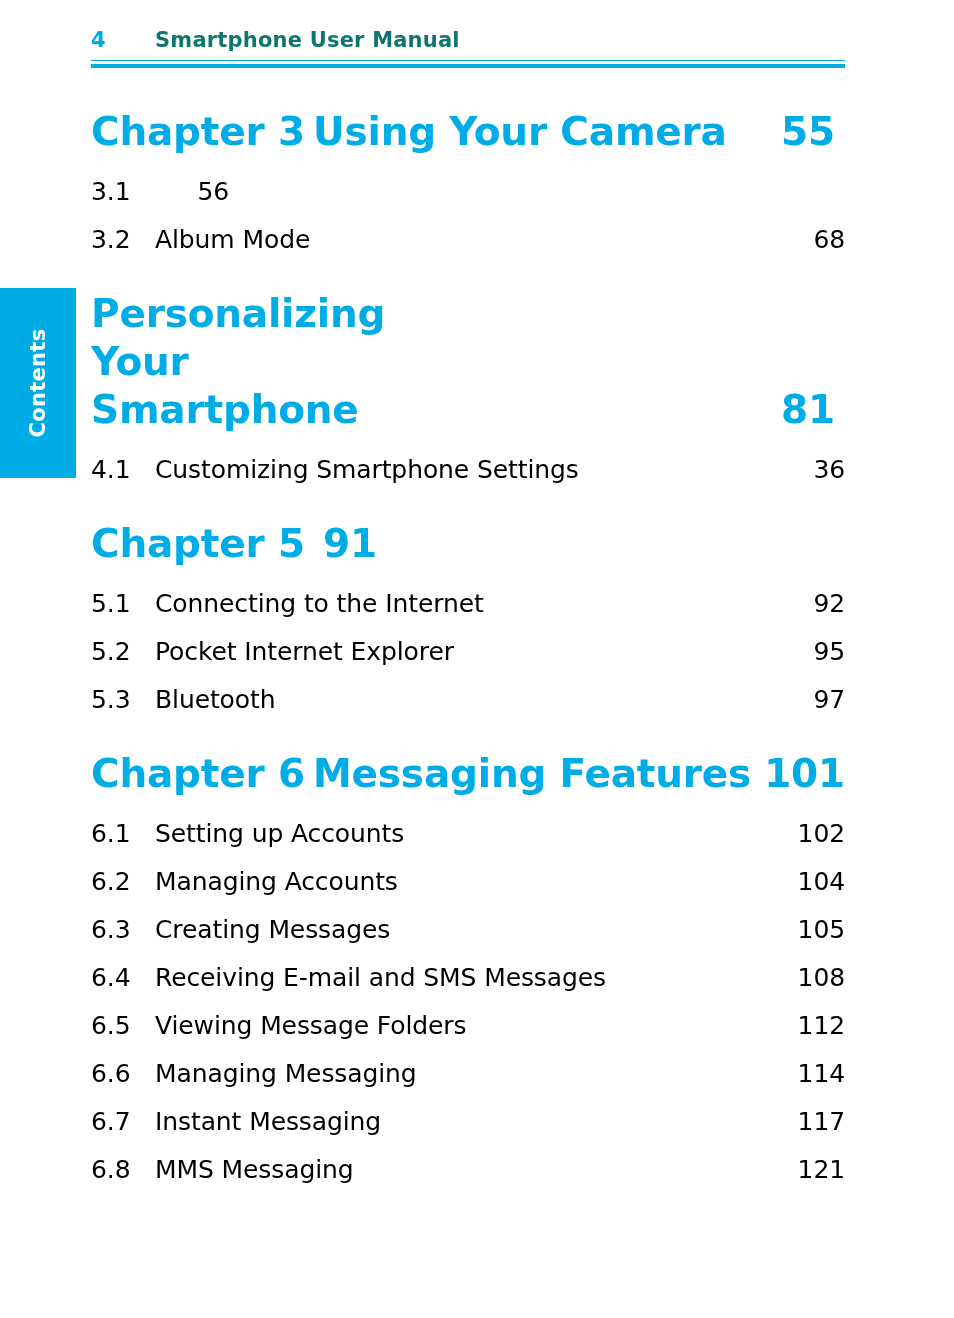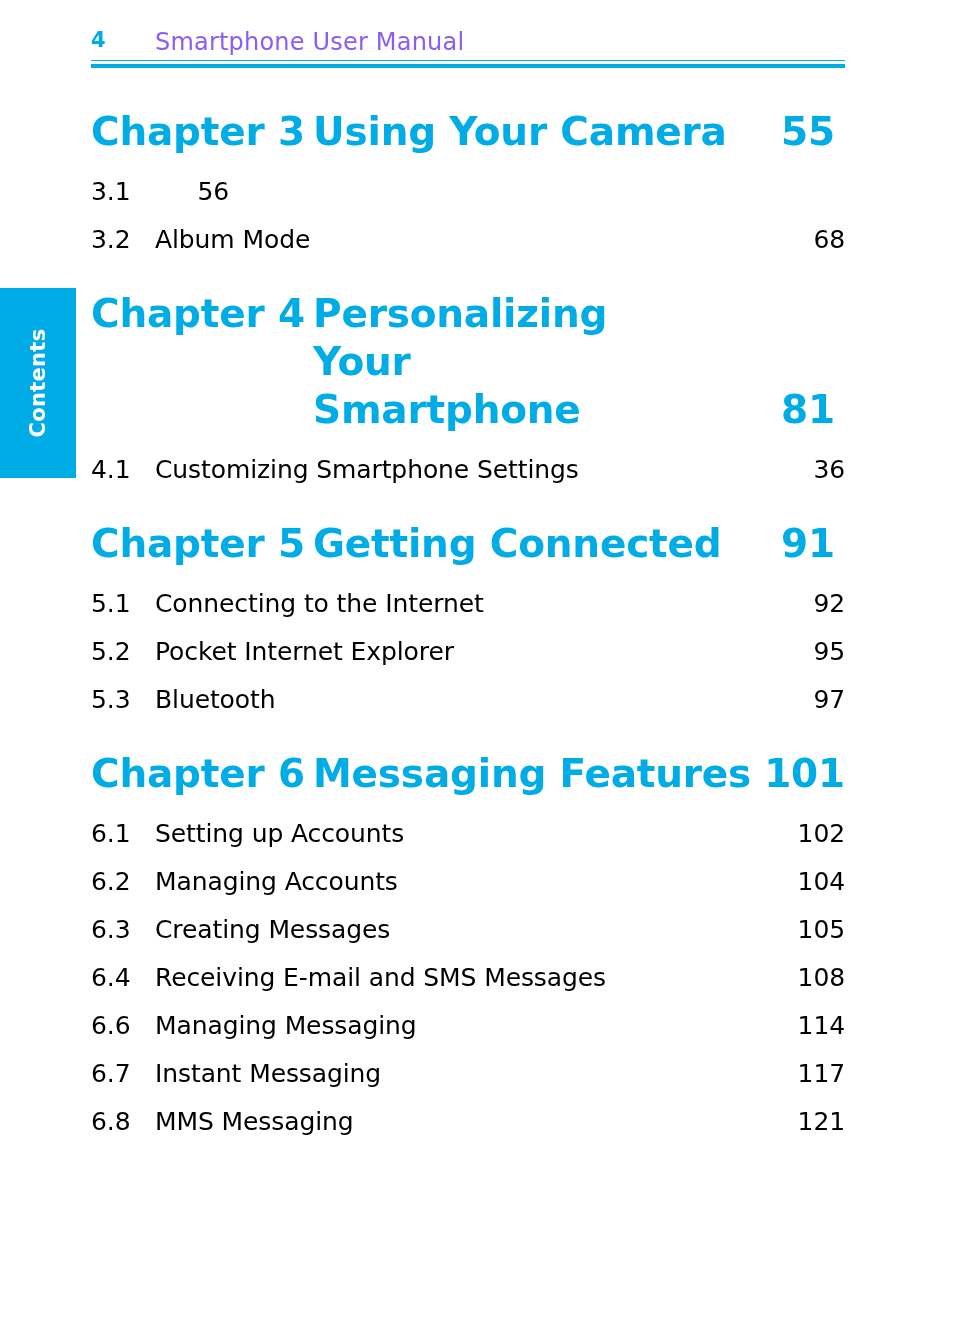--- a/index.html
+++ b/index.html
@@ -29,23 +29,23 @@
     top: 0;
     font-size: 21px;
     font-weight: bold;
     color: #00ace5;
     letter-spacing: 0px;
   }
   .page-header .doc-title {
     position: absolute;
     left: 64px;
     top: 0;
-    font-size: 24px;
-    font-weight: normal;
-    color: #8b5cf6;
+    font-size: 21px;
+    font-weight: bold;
+    color: #0f766e;
     letter-spacing: 0.2px;
     white-space: nowrap;
   }
   .header-rule-thin {
     position: absolute;
     left: 91px;
     top: 60px;
     width: 754px;
     height: 1px;
     background: #00ace5;
@@ -185,36 +185,34 @@
       </div>
       <div class="section-row">
         <span class="sec-num">3.2</span>
         <span class="sec-title">Album Mode</span>
         <span class="sec-page">68</span>
       </div>
       <div class="gap-after-sections"></div>
     </div>
     <div class="chapter-block">
       <div class="chapter-heading multiline">
-        <span class="ch-label">Chapter 4</span>
         <span class="ch-title"><span>Personalizing Your</span><br><span>Smartphone</span></span>
         <span class="ch-page">81</span>
       </div>
       <div class="gap-before-sections"></div>
       <div class="section-row">
         <span class="sec-num">4.1</span>
         <span class="sec-title">Customizing Smartphone Settings</span>
         <span class="sec-page">36</span>
       </div>
       <div class="gap-after-sections"></div>
     </div>
     <div class="chapter-block">
       <div class="chapter-heading">
         <span class="ch-label">Chapter 5</span>
-        <span class="ch-title">Getting Connected</span>
         <span class="ch-page">91</span>
       </div>
       <div class="gap-before-sections"></div>
       <div class="section-row">
         <span class="sec-num">5.1</span>
         <span class="sec-title">Connecting to the Internet</span>
         <span class="sec-page">92</span>
       </div>
       <div class="section-row">
         <span class="sec-num">5.2</span>
@@ -249,20 +247,25 @@
         <span class="sec-num">6.3</span>
         <span class="sec-title">Creating Messages</span>
         <span class="sec-page">105</span>
       </div>
       <div class="section-row">
         <span class="sec-num">6.4</span>
         <span class="sec-title">Receiving E-mail and SMS Messages</span>
         <span class="sec-page">108</span>
       </div>
       <div class="section-row">
+        <span class="sec-num">6.5</span>
+        <span class="sec-title">Viewing Message Folders</span>
+        <span class="sec-page">112</span>
+      </div>
+      <div class="section-row">
         <span class="sec-num">6.6</span>
         <span class="sec-title">Managing Messaging</span>
         <span class="sec-page">114</span>
       </div>
       <div class="section-row">
         <span class="sec-num">6.7</span>
         <span class="sec-title">Instant Messaging</span>
         <span class="sec-page">117</span>
       </div>
       <div class="section-row">

